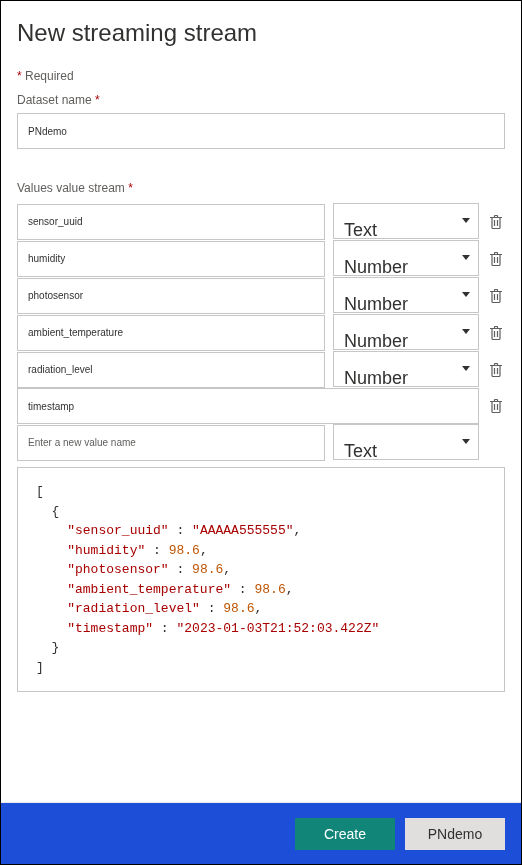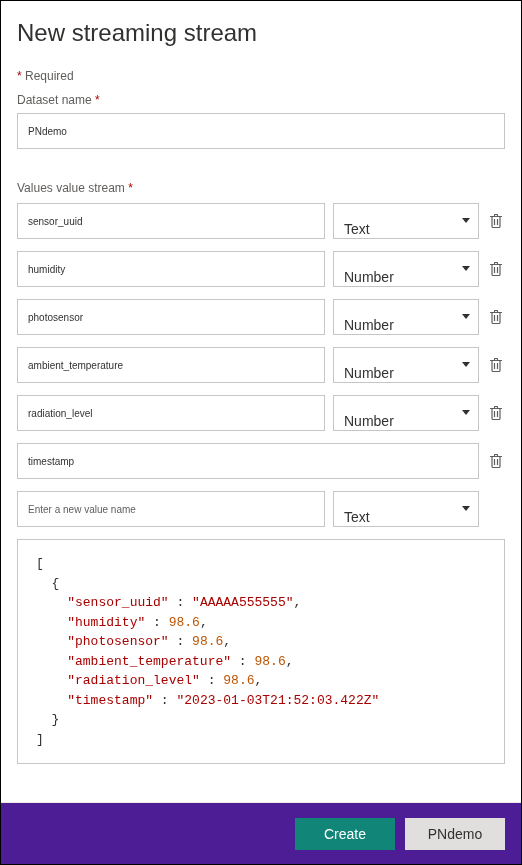--- a/index.html
+++ b/index.html
@@ -44,29 +44,28 @@
       background: #fff;
     }
     .text-input::placeholder { color: #605e5c; }
     .name-group { margin-bottom: 32px; }
     .values-group .field-label { margin-bottom: 8px; }
     .rows {}
     .row {
       display: flex;
       align-items: center;
       gap: 8px;
-      margin-bottom: 12px;
     }
     .row .name-input { flex: 1 1 auto; }
     .type-select {
       width: 146px;
       height: 36px;
       border: 1px solid #c8c6c4;
       padding: 16px 24px 0 10px;
-      font-size: 14px;
+      font-size: 18px;
       font-family: inherit;
       color: #323130;
       background: #fff;
       appearance: none;
       position: relative;
       cursor: pointer;
     }
     .select-wrap { position: relative; width: 146px; flex: 0 0 146px; }
     .select-wrap::after {
       content: "";
@@ -107,21 +106,21 @@
     .footer {
       position: absolute;
       bottom: 0; left: 0; right: 0;
       height: 62px;
       border-top: 1px solid #edebe9;
       display: flex;
       justify-content: flex-end;
       align-items: center;
       padding: 0 16px;
       gap: 10px;
-      background: #4c1d95;
+      background: #1d4ed8;
     }
     .btn {
       min-width: 100px;
       height: 32px;
       border: none;
       font-size: 14px;
       font-family: inherit;
       cursor: pointer;
       padding: 0 18px;
     }

